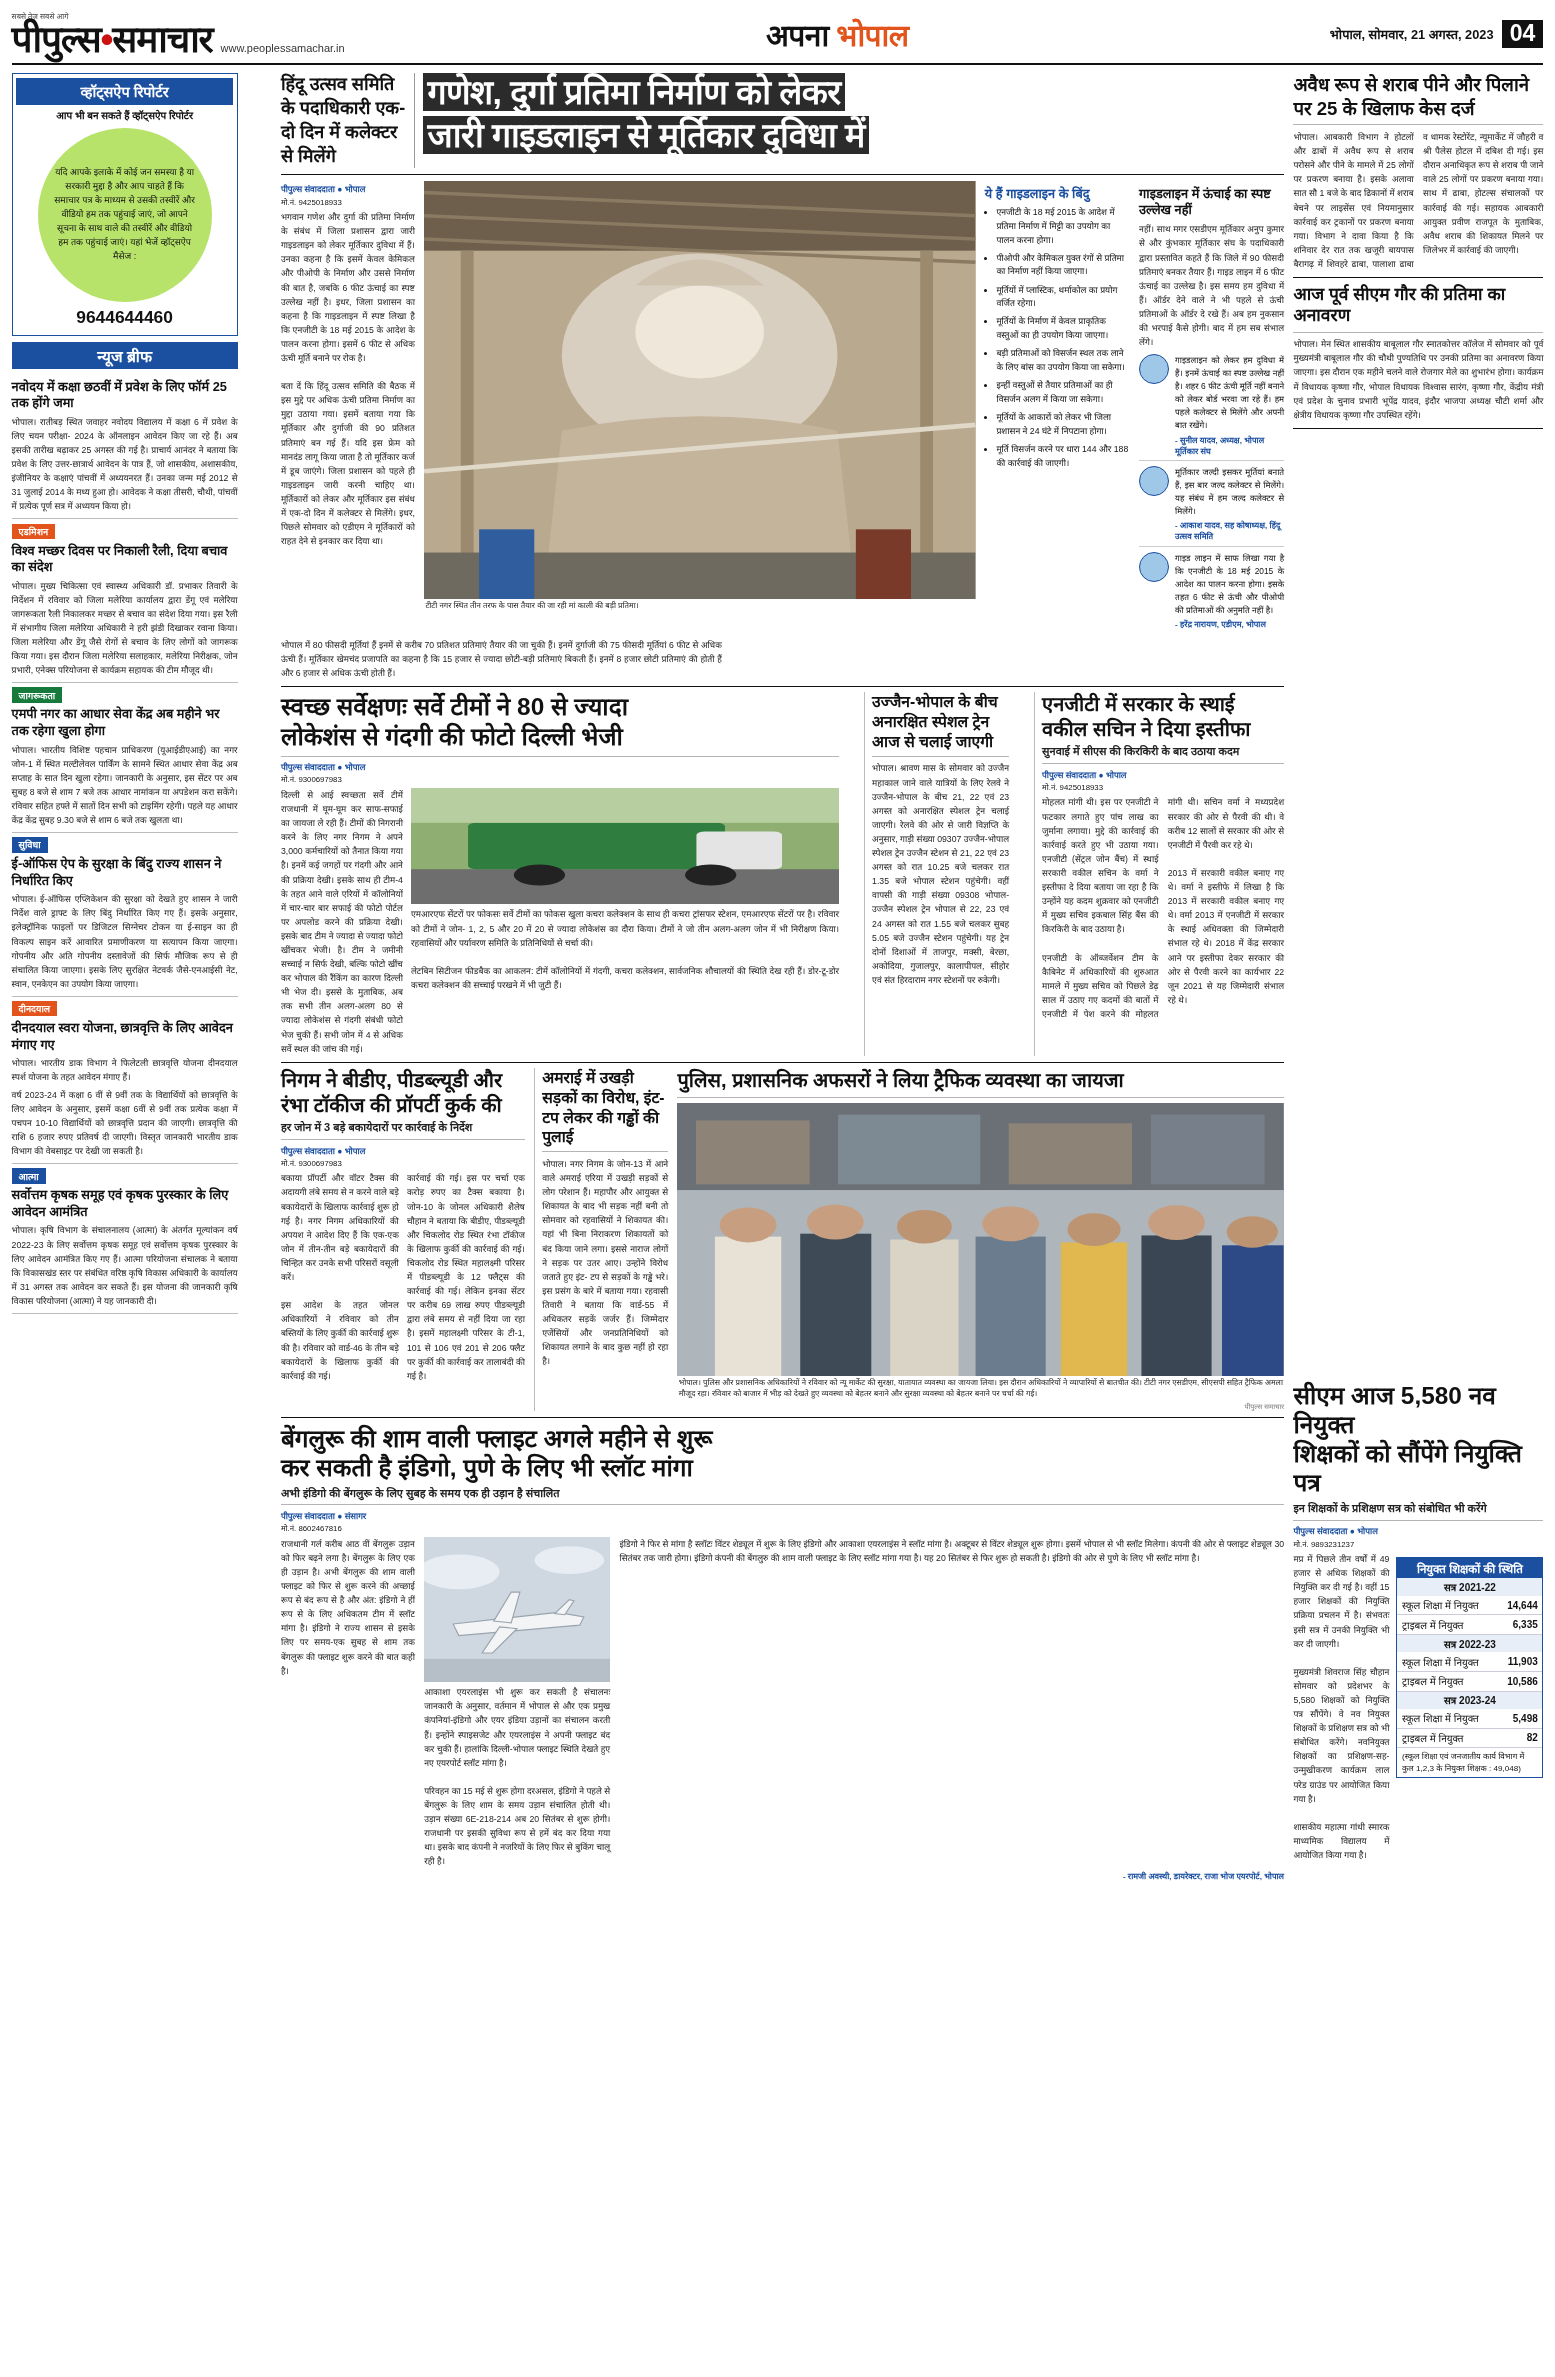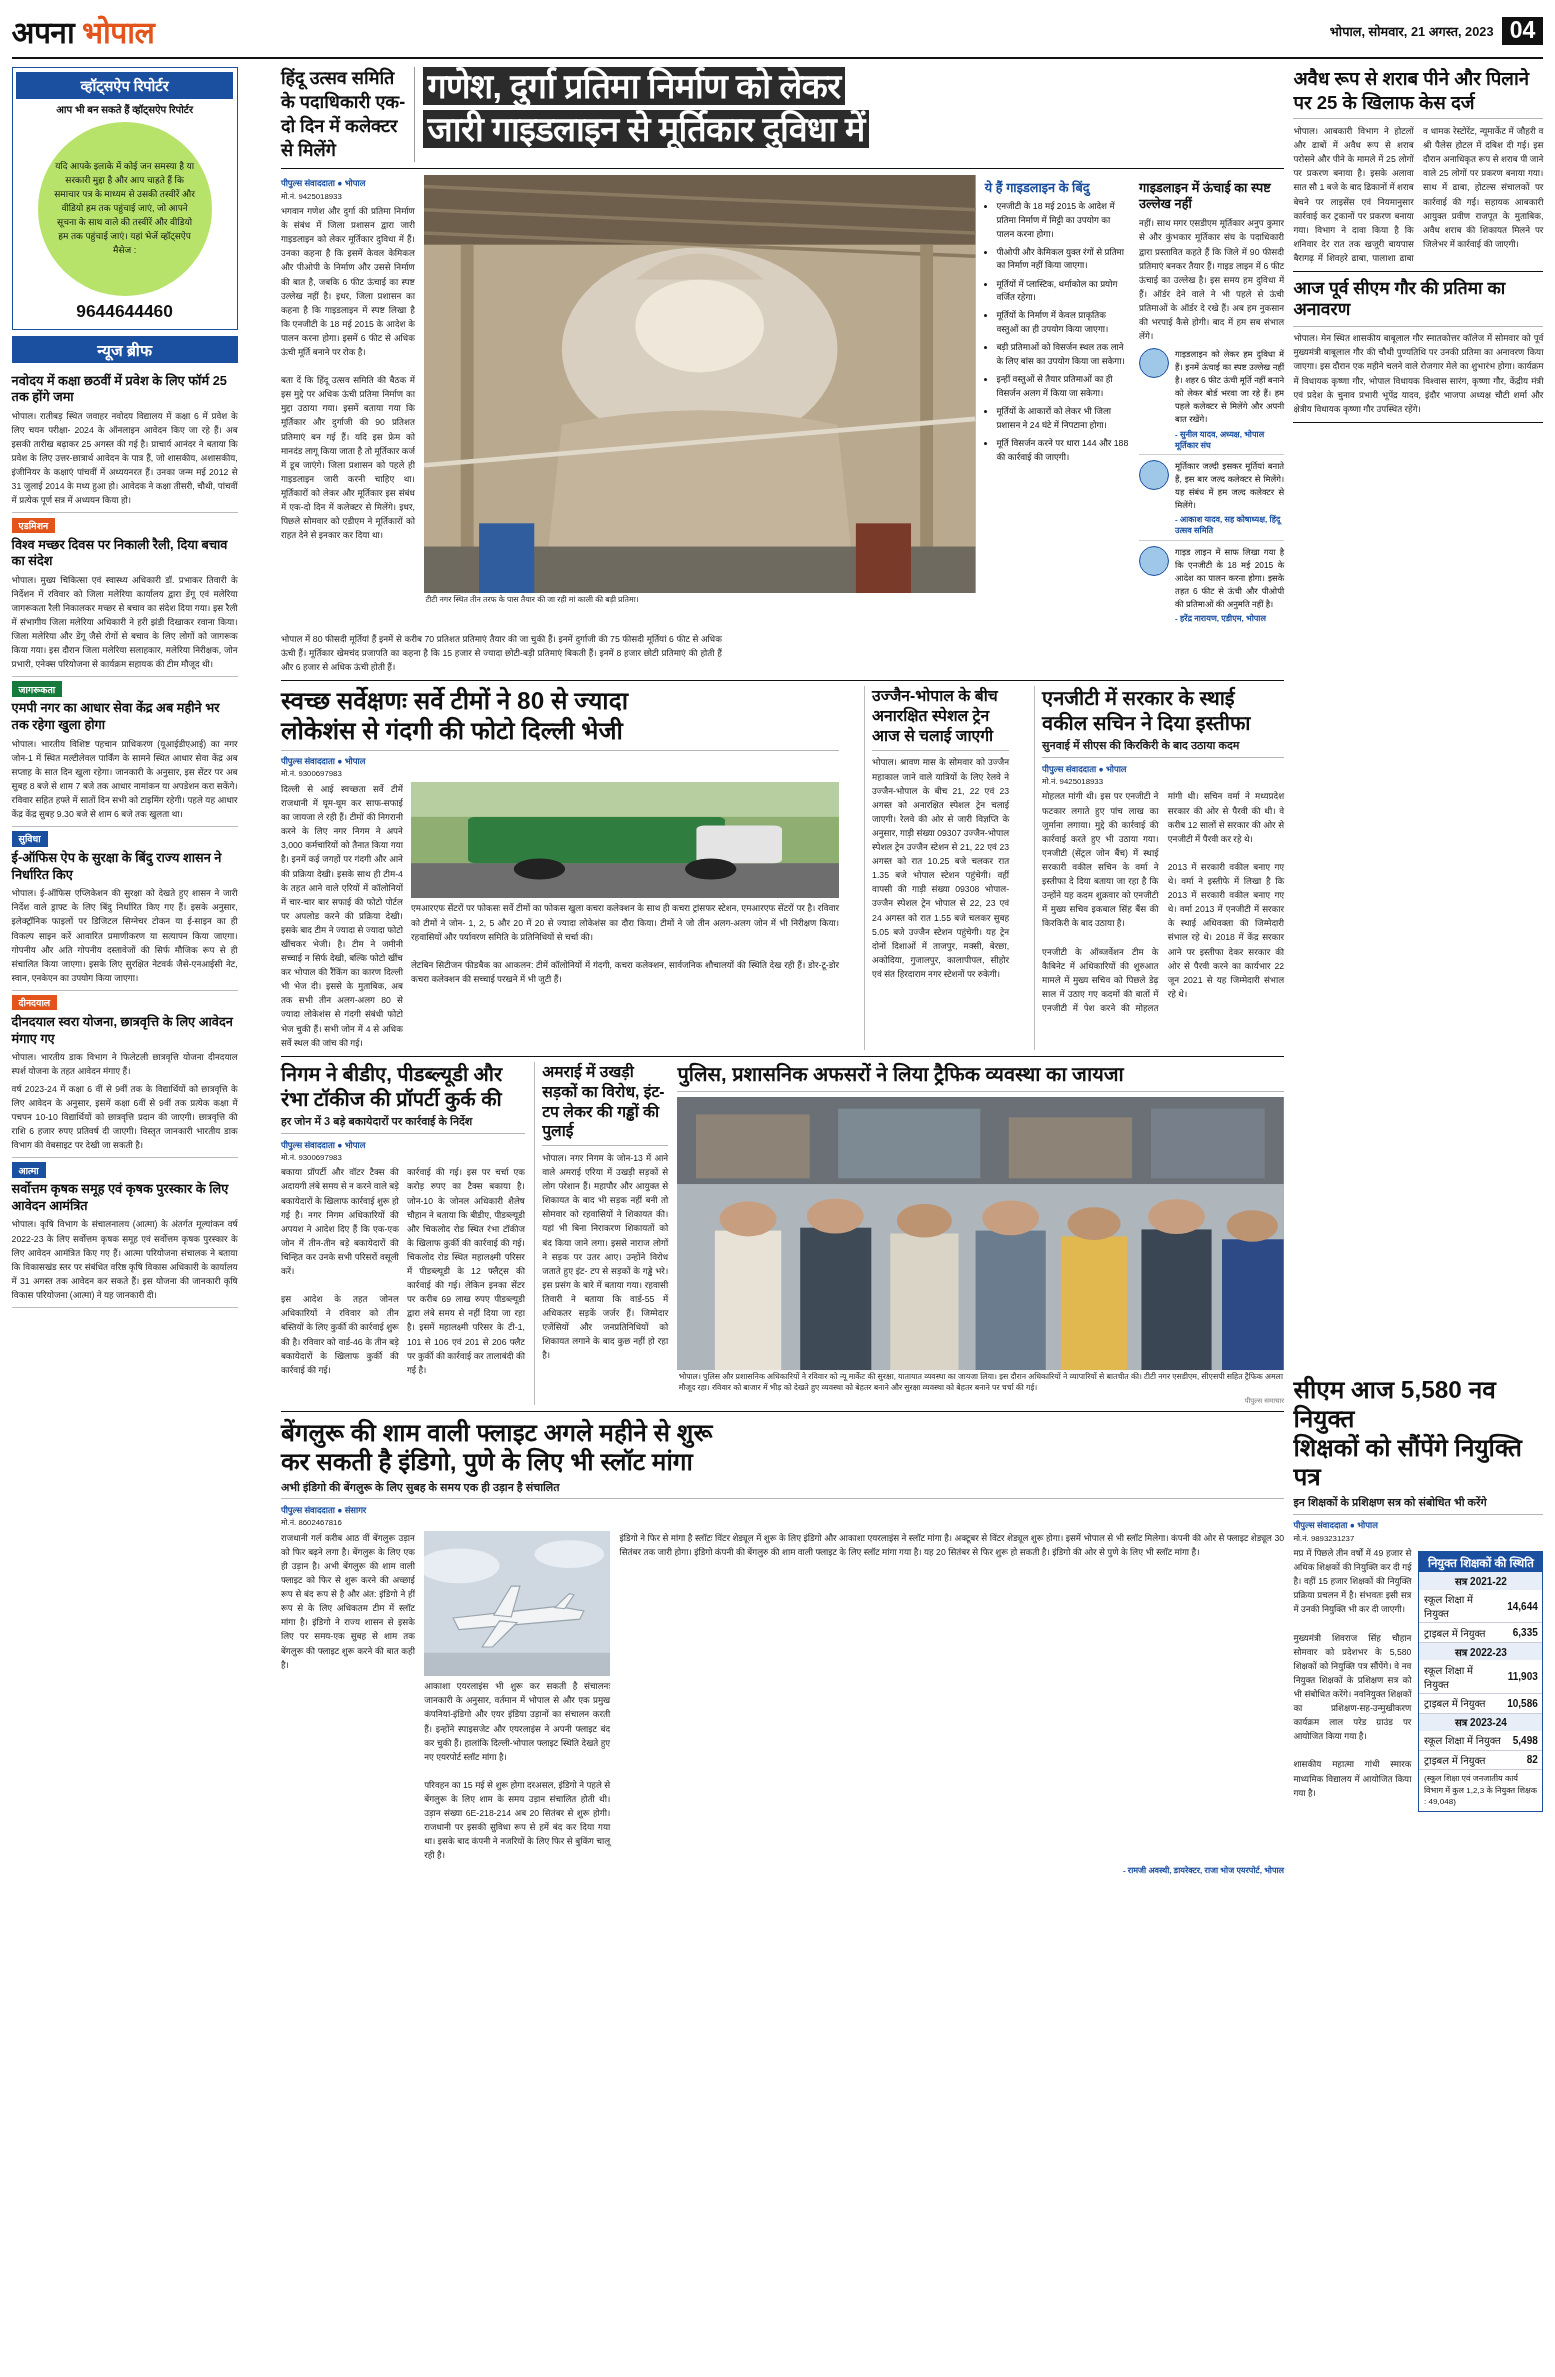--- a/index.html
+++ b/index.html
@@ -128,20 +128,29 @@
   table.stats td.num { text-align:right; font-weight:bold; }
   .tbl-note { font-size:8.1px; padding:2.9px 4.6px; line-height:1.45; }
   .wm { font-size:7px; color:#777; text-align:right; }
 </style>
 </head>
 <body>
 
 <div class="page">
 
   <div class="masthead">
+    <div class="mh-left">
+      <div>
+        <div class="logo-tag">सबसे तेज़ सबसे आगे</div>
+        <div class="logo-main">
+          <span>पीपुल्स</span><span class="red">•</span><span>समाचार</span>
+        </div>
+      </div>
+      <div class="logo-sub">www.peoplessamachar.in</div>
+    </div>
     <div class="mh-center">
       <span>अपना </span><span class="orange">भोपाल</span>
     </div>
     <div class="mh-right">
       <div class="mh-date">भोपाल, सोमवार, 21 अगस्त, 2023</div>
       <div class="mh-pageno">04</div>
     </div>
   </div>
 
   <div class="content">
@@ -479,21 +488,21 @@
           <span>पीपुल्स संवाददाता</span> ● <span>भोपाल</span>
         </div>
         <div style="font-size:7.8px;margin-bottom:3.5px">मो.नं. 9893231237</div>
 
         <div style="display:flex; gap:7px;">
           <div class="body-txt" style="flex:1; white-space:pre-line">मप्र में पिछले तीन वर्षों में 49 हजार से अधिक शिक्षकों की नियुक्ति कर दी गई है। वहीं 15 हजार शिक्षकों की नियुक्ति प्रक्रिया प्रचलन में है। संभवतः इसी सत्र में उनकी नियुक्ति भी कर दी जाएगी।
 
 मुख्यमंत्री शिवराज सिंह चौहान सोमवार को प्रदेशभर के 5,580 शिक्षकों को नियुक्ति पत्र सौंपेंगे। वे नव नियुक्त शिक्षकों के प्रशिक्षण सत्र को भी संबोधित करेंगे। नवनियुक्त शिक्षकों का प्रशिक्षण-सह-उन्मुखीकरण कार्यक्रम लाल परेड ग्राउंड पर आयोजित किया गया है।
 
 शासकीय महात्मा गांधी स्मारक माध्यमिक विद्यालय में आयोजित किया गया है।</div>
-          <div style="width:125px;flex:none">
+          <div style="width:147px;flex:none">
             <div class="tbl-wrap">
               <div class="tbl-head">नियुक्त शिक्षकों की स्थिति</div>
 
               <div class="tbl-yr">सत्र 2021-22</div>
               <table class="stats">
                 <tbody>
                     <tr>
                   <td>स्कूल शिक्षा में नियुक्त</td>
                   <td class="num">14,644</td>
                 </tr>

